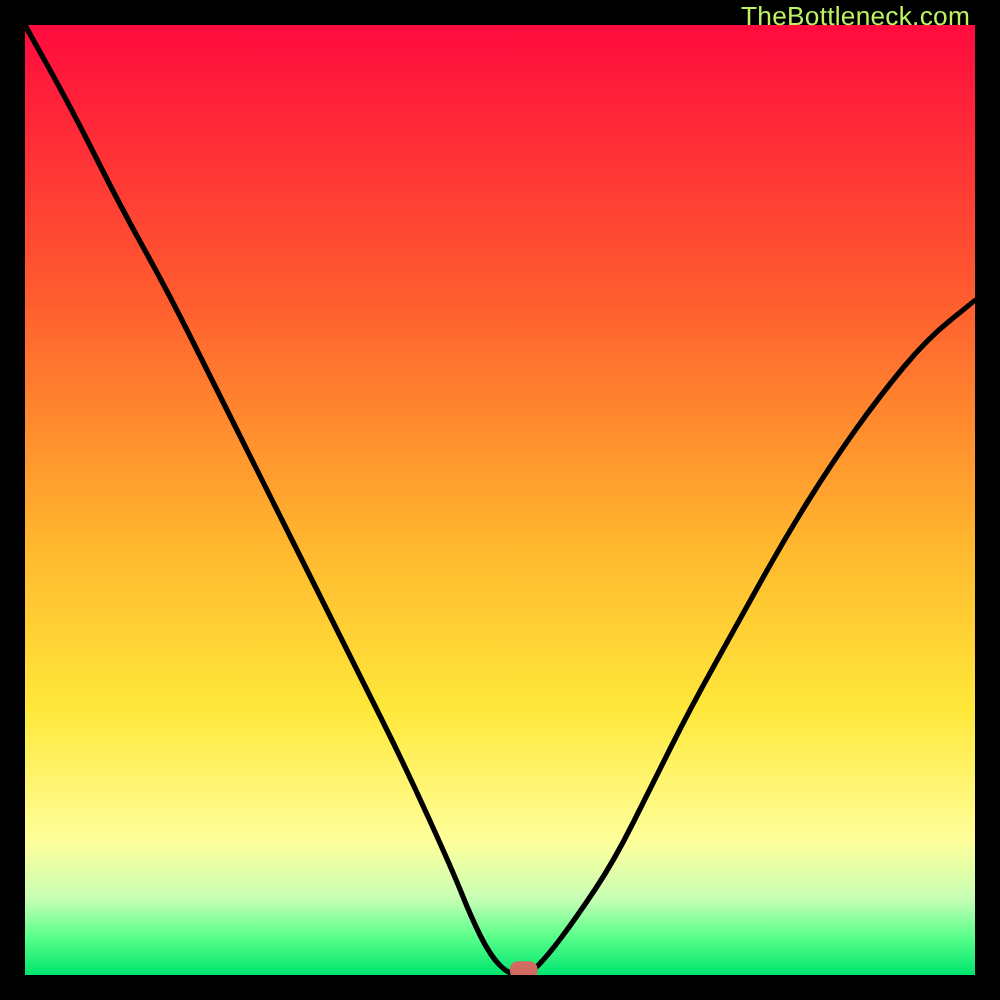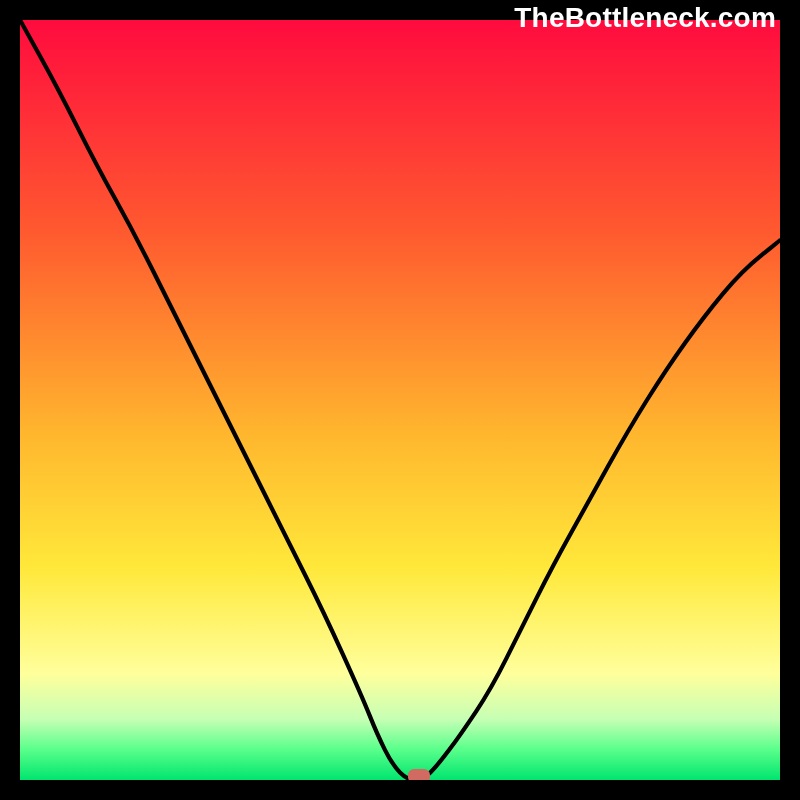--- a/index.html
+++ b/index.html
@@ -25,23 +25,23 @@
     overflow: hidden;
   }
   .plot {
     position: absolute;
     inset: 0;
   }
   .watermark {
     position: absolute;
     top: 2px;
     right: 24px;
-    color: #ffffff;
-    font-size: 28px;
-    font-weight: 700;
+    color: #bef264;
+    font-size: 21px;
+    font-weight: 400;
     letter-spacing: 0.2px;
   }
   .marker {
     position: absolute;
     width: 22px;
     height: 14px;
     border-radius: 6px;
     background: #d16a60;
     transform: translate(-50%, -50%);
   }

